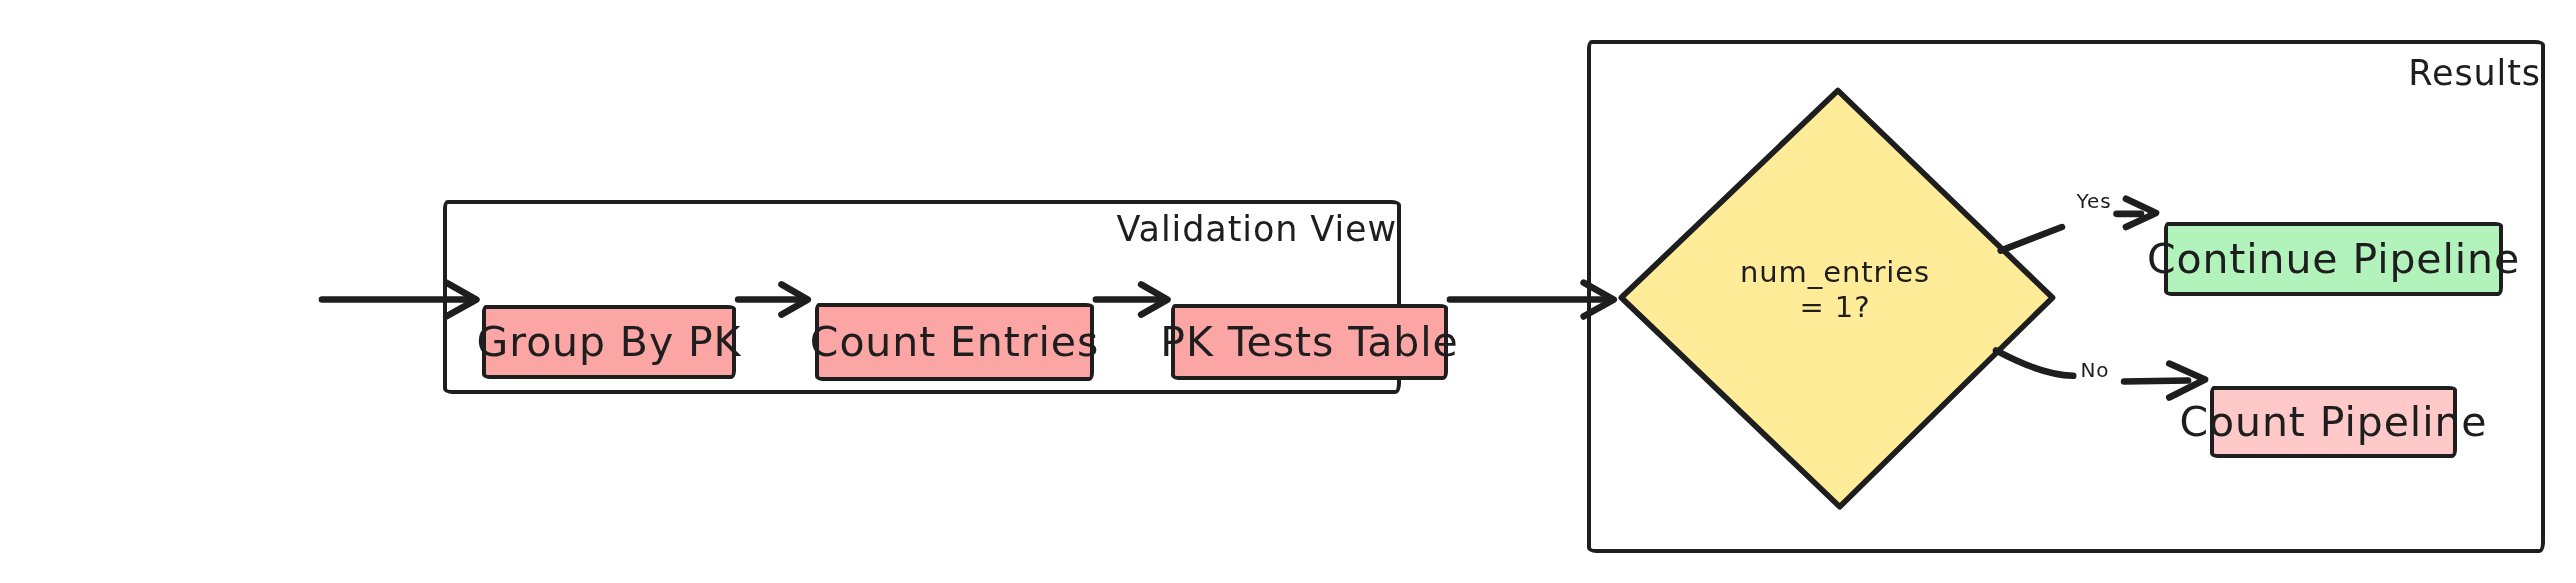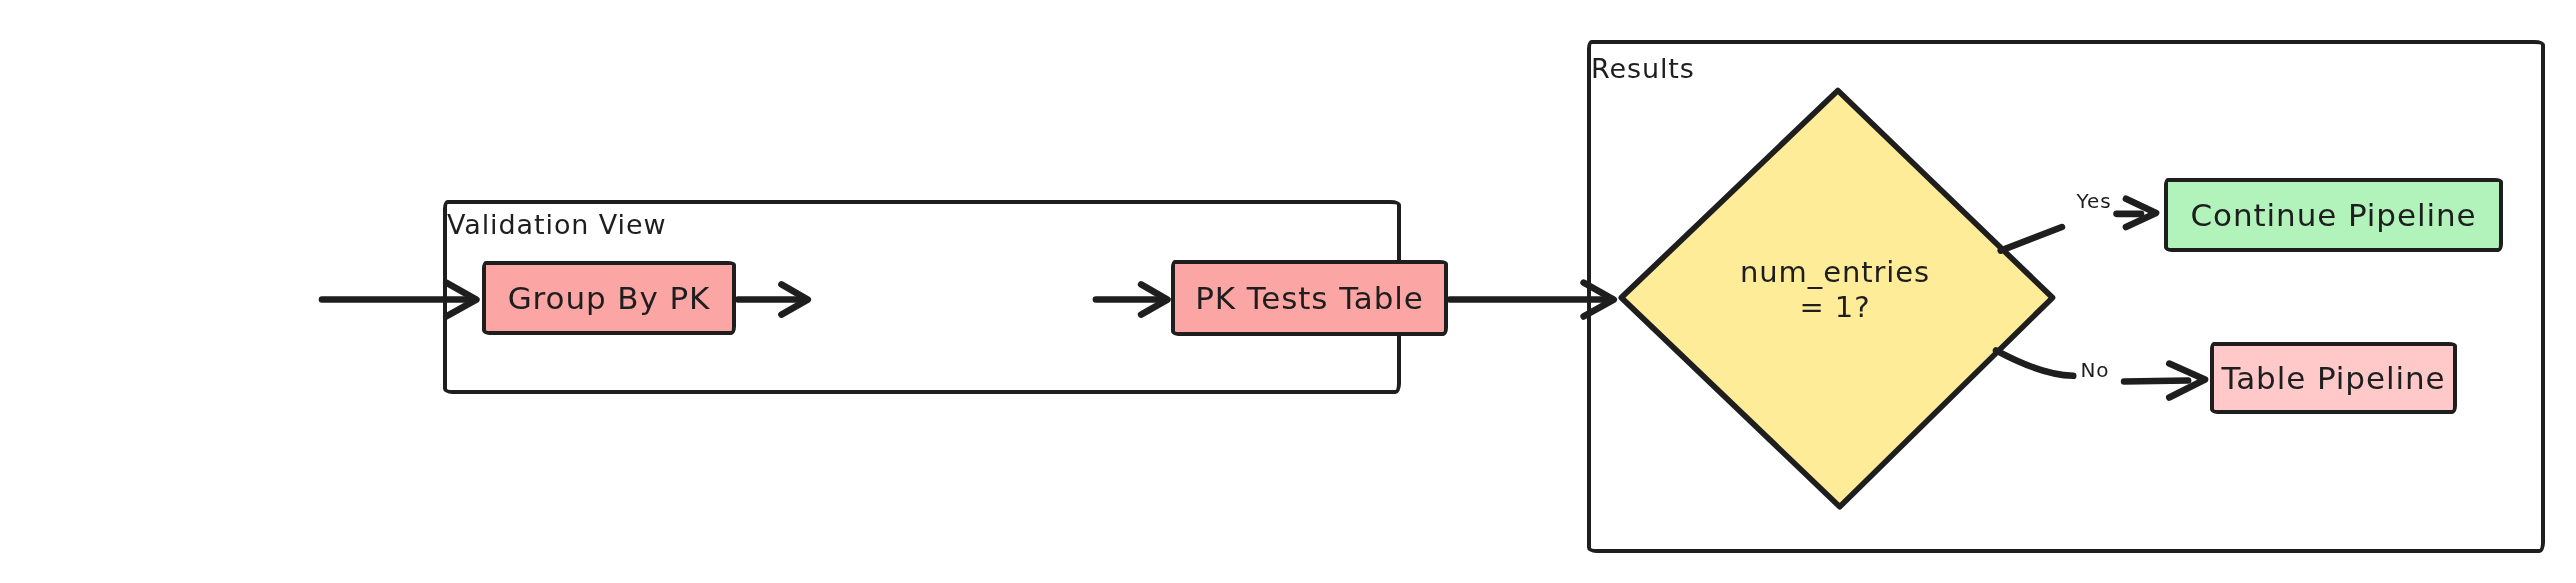--- a/index.html
+++ b/index.html
@@ -20,37 +20,38 @@
   .group {
     position: absolute;
     border: 4.7px solid #1e1e1e;
     border-radius: 4.7px 10.4px 5.6px 9.4px / 8.5px 4.7px 10.4px 5.6px;
     background: transparent;
     z-index: 2;
   }
   .group-title {
     position: absolute;
     left: 0; right: 0;
-    text-align: left;
-    font-size: 27px;
+    text-align: right;
+    font-size: 35px;
     letter-spacing: 0.9px;
     white-space: nowrap;
   }
 
   .node {
     position: absolute;
     display: flex;
     align-items: center;
     justify-content: center;
     border: 4.7px solid #1e1e1e;
     border-radius: 3.8px 8.5px 4.7px 7.5px / 7.5px 3.8px 8.5px 4.7px;
-    font-size: 31px;
+    font-size: 41px;
     letter-spacing: 0.9px;
     white-space: nowrap;
     z-index: 3;
+    margin-top: 44px;
   }
   .node-gray  { background: #e9ecef; }
   .node-blue  { background: #fca5a5; }
   .node-green { background: #b2f2bb; }
   .node-red   { background: #ffc9c9; }
 
   .edge-label {
     position: absolute;
     text-align: center;
     font-size: 20px;
@@ -122,32 +123,33 @@
         <path d="M2256,405 L2324,404"></path>
         <path d="M2304,386 L2342,403 L2304,422"></path>
       </g>
     </g>
   </svg>
 
 
   <div class="group g-validation">
     <div class="group-title t-validation">Validation View</div>
     <div class="node node-blue n-groupby">Group By PK</div>
+    <div class="node node-blue n-count">Count Entries</div>
     <div class="node node-blue n-pktests">PK Tests Table</div>
   </div>
 
   <div class="group g-results">
     <div class="group-title t-results">Results</div>
 
     <div class="decision-label l-decision">
       <div>num_entries</div>
       <div>= 1?</div>
     </div>
 
     <div class="edge-label l-yes">Yes</div>
     <div class="edge-label l-no">No</div>
 
     <div class="node node-green n-continue">Continue Pipeline</div>
-    <div class="node node-red n-fail">Table Pipeline</div>
+    <div class="node node-red n-fail">Count Pipeline</div>
   </div>
 
 </div>
 
 
 </body></html>

